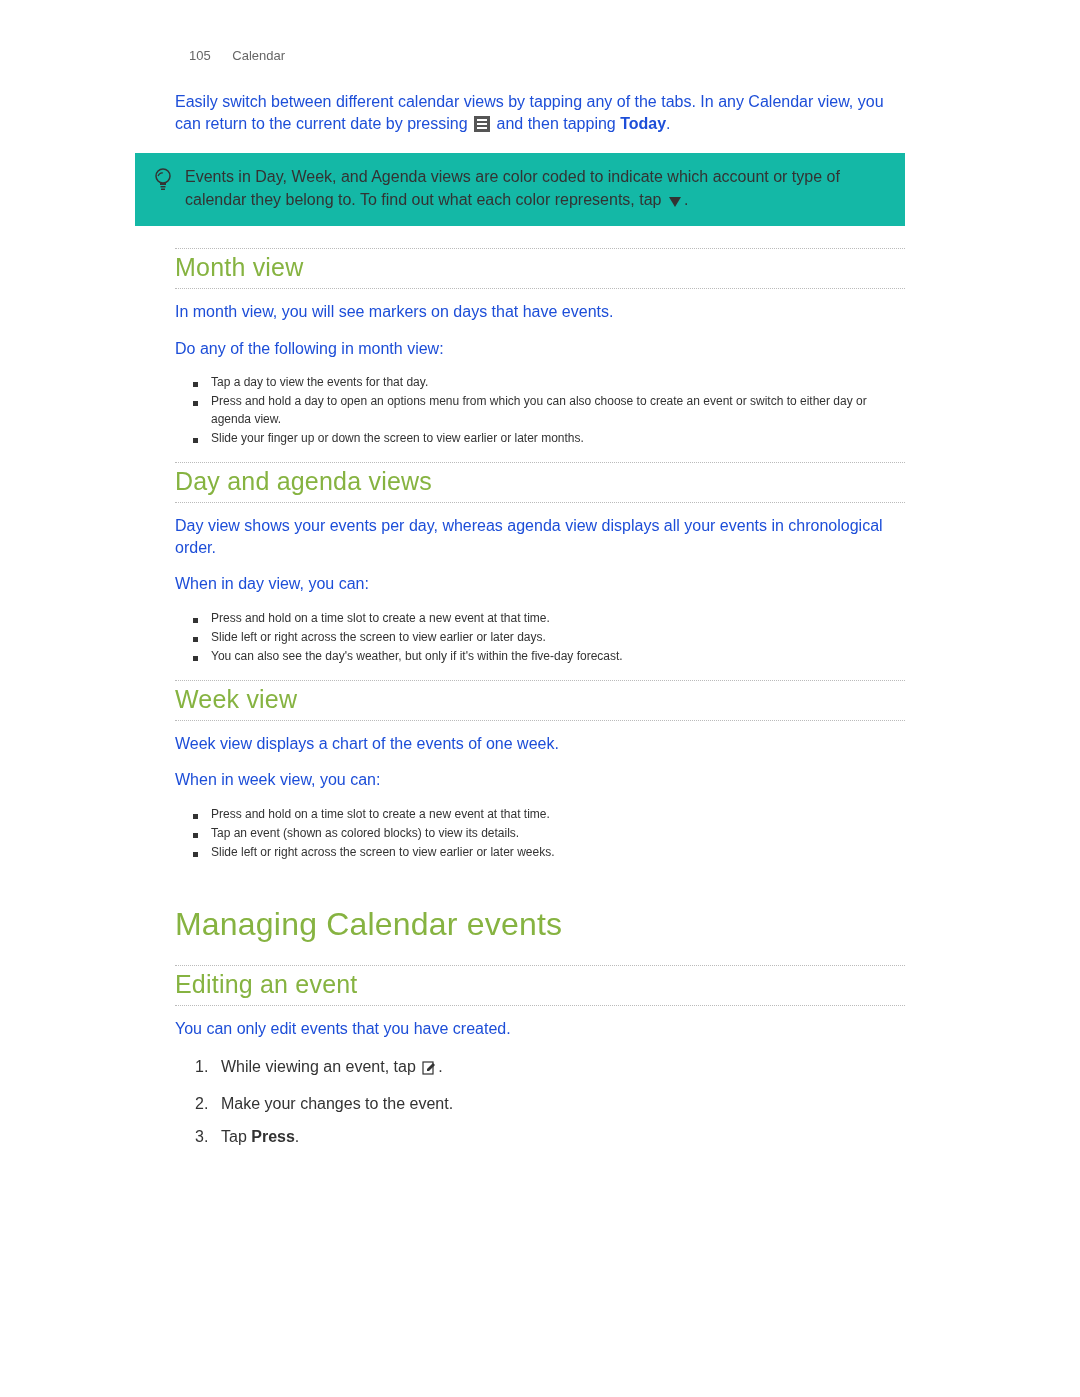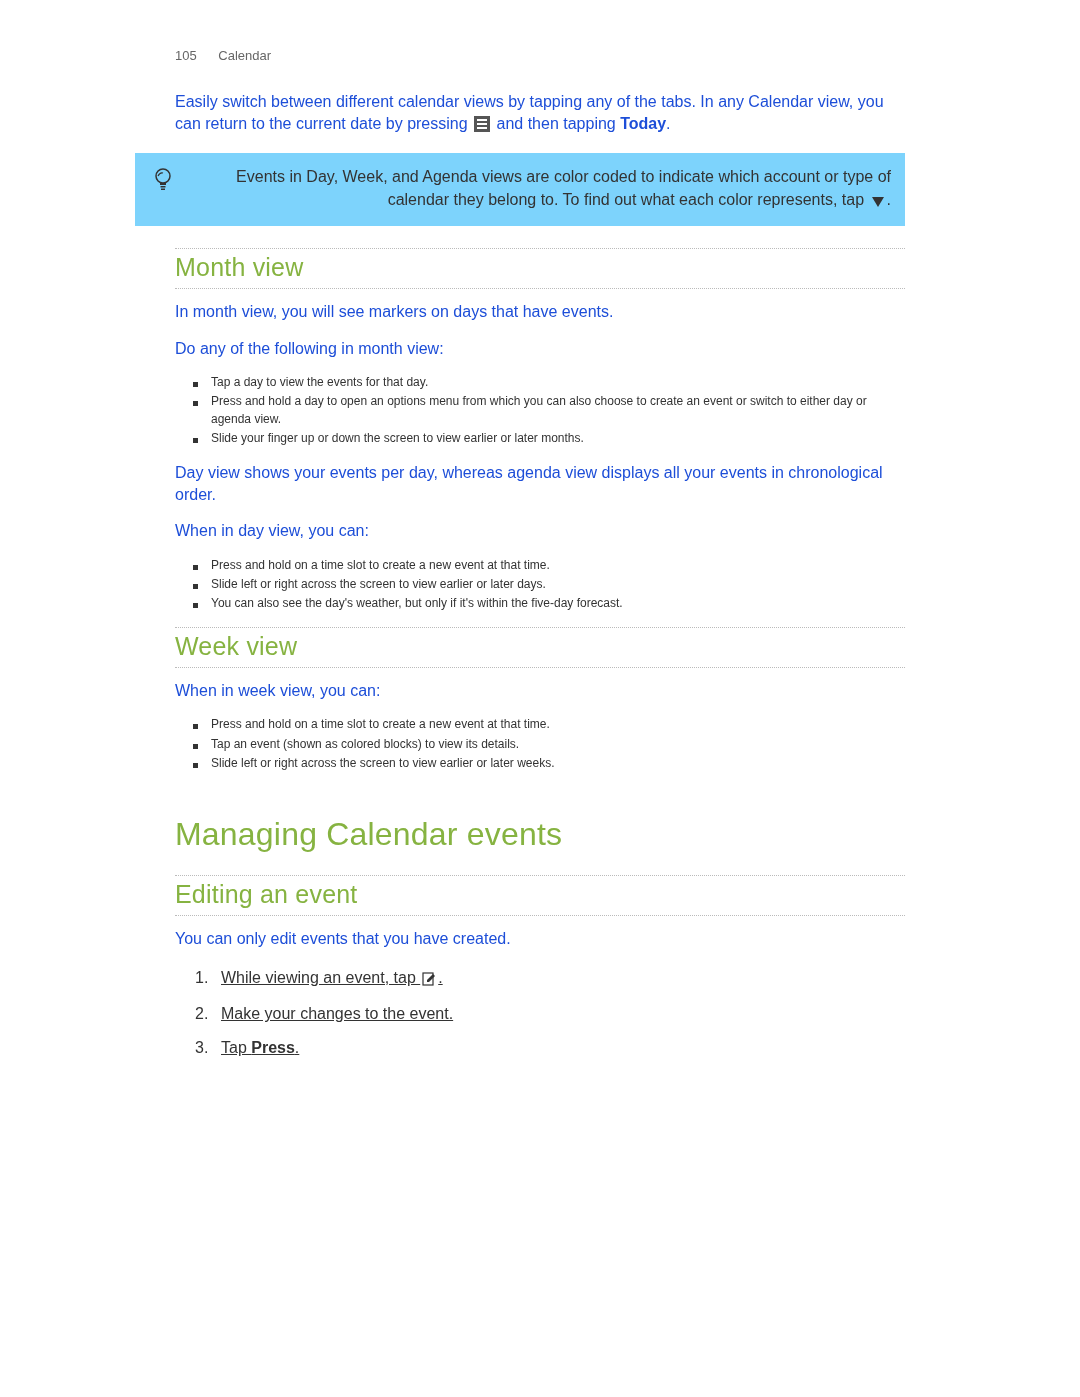--- a/index.html
+++ b/index.html
@@ -12,44 +12,44 @@
   }
   .page {
     padding: 48px 175px 60px 175px;
     box-sizing: border-box;
     width: 100%;
   }
   .header-line {
     font-size: 13px;
     color: #666;
     margin-bottom: 28px;
+    margin-left: 14px;
   }
   .header-line .pnum { margin-right: 18px; }
   h1 {
     font-size: 32px;
     font-weight: 400;
     color: #86b341;
     margin: 0 0 22px 0;
     letter-spacing: 0.2px;
   }
   p {
     font-size: 16px;
     line-height: 1.4;
     margin: 0 0 14px 0;
     color: #1d4ed8;
   }
   .bold { font-weight: 600; }
   .tip-box {
-    background: #7dd3fc;
+    background: #14b8a6;
     margin-left: -40px;
     padding: 12px 14px 12px 14px;
     display: flex;
     align-items: flex-start;
     margin-bottom: 22px;
-    text-align: right;
   }
   .tip-icon {
     flex: 0 0 28px;
     display: flex;
     align-items: flex-start;
     justify-content: center;
     padding-top: 2px;
   }
   .tip-text {
     flex: 1;
@@ -99,21 +99,20 @@
     padding: 0 0 0 20px;
     margin: 6px 0 14px 0;
   }
   ol.steps li {
     counter-increment: step;
     position: relative;
     font-size: 16px;
     line-height: 1.6;
     margin-bottom: 8px;
     padding-left: 26px;
-    text-decoration: underline;
   }
   ol.steps li::before {
     content: counter(step) ".";
     position: absolute;
     left: 0;
     top: 0;
     color: #333;
   }
   .inline-icon {
     display: inline-block;
@@ -163,31 +162,35 @@
     <h2>Month view</h2>
   </div>
   <p>In month view, you will see markers on days that have events.</p>
   <p>Do any of the following in month view:</p>
   <ul class="bullets">
     <li>Tap a day to view the events for that day.</li>
     <li>Press and hold a day to open an options menu from which you can also choose to create an event or switch to either day or agenda view.</li>
     <li>Slide your finger up or down the screen to view earlier or later months.</li>
   </ul>
 
+  <div class="h2-wrap">
+    <h2>Day and agenda views</h2>
+  </div>
   <p>Day view shows your events per day, whereas agenda view displays all your events in chronological order.</p>
   <p>When in day view, you can:</p>
   <ul class="bullets">
     <li>Press and hold on a time slot to create a new event at that time.</li>
     <li>Slide left or right across the screen to view earlier or later days.</li>
     <li>You can also see the day's weather, but only if it's within the five-day forecast.</li>
   </ul>
 
   <div class="h2-wrap">
     <h2>Week view</h2>
   </div>
+  <p>Week view displays a chart of the events of one week.</p>
   <p>When in week view, you can:</p>
   <ul class="bullets">
     <li>Press and hold on a time slot to create a new event at that time.</li>
     <li>Tap an event (shown as colored blocks) to view its details.</li>
     <li>Slide left or right across the screen to view earlier or later weeks.</li>
   </ul>
 
   <div class="section-gap"></div>
 
   <h1>Managing Calendar events</h1>

